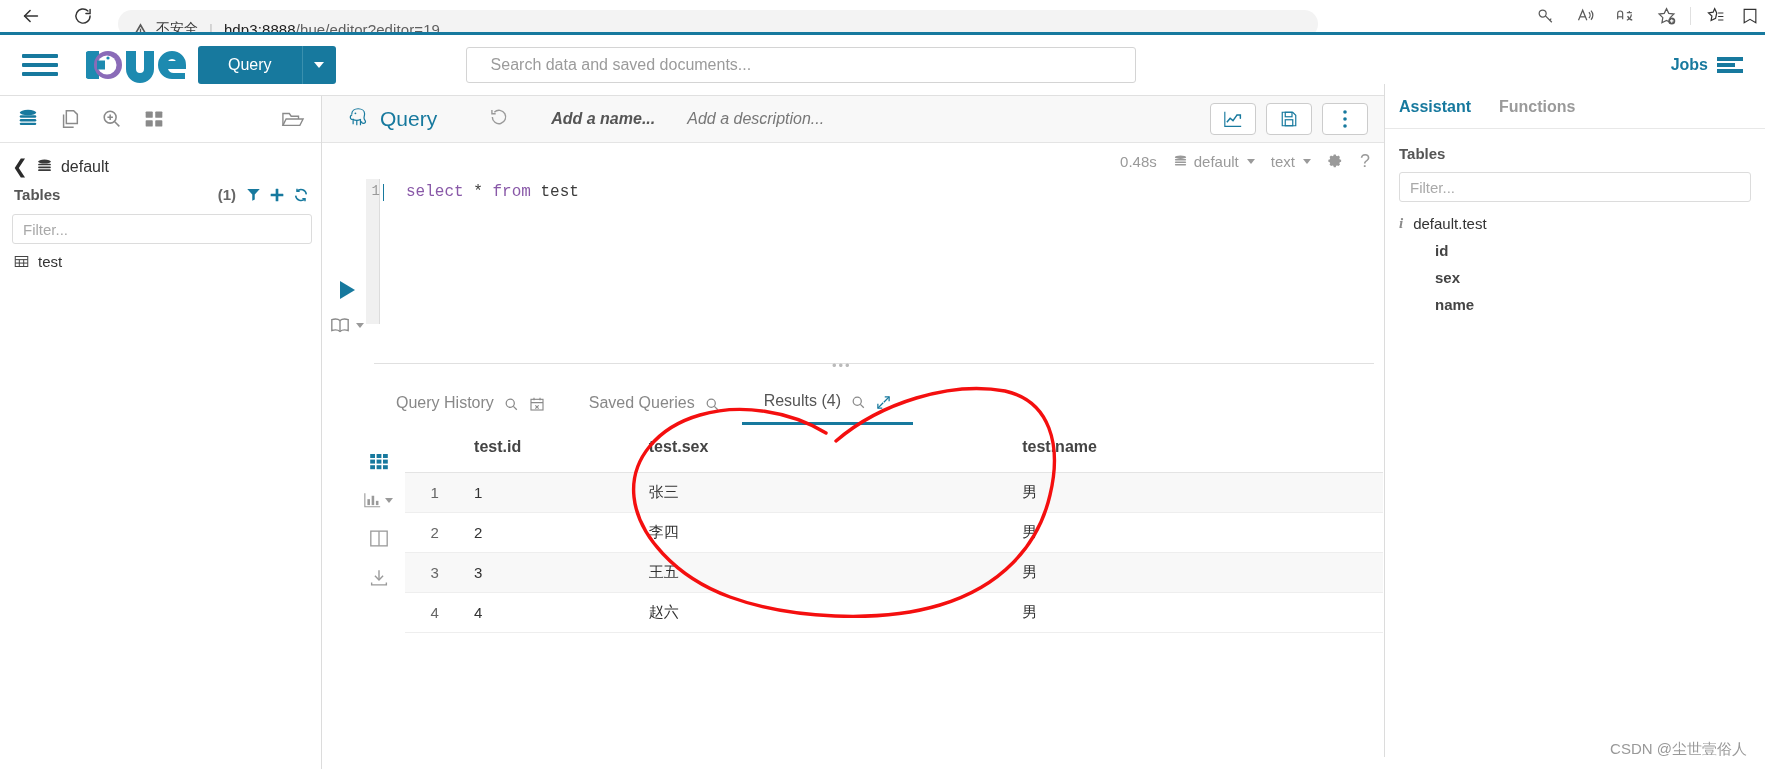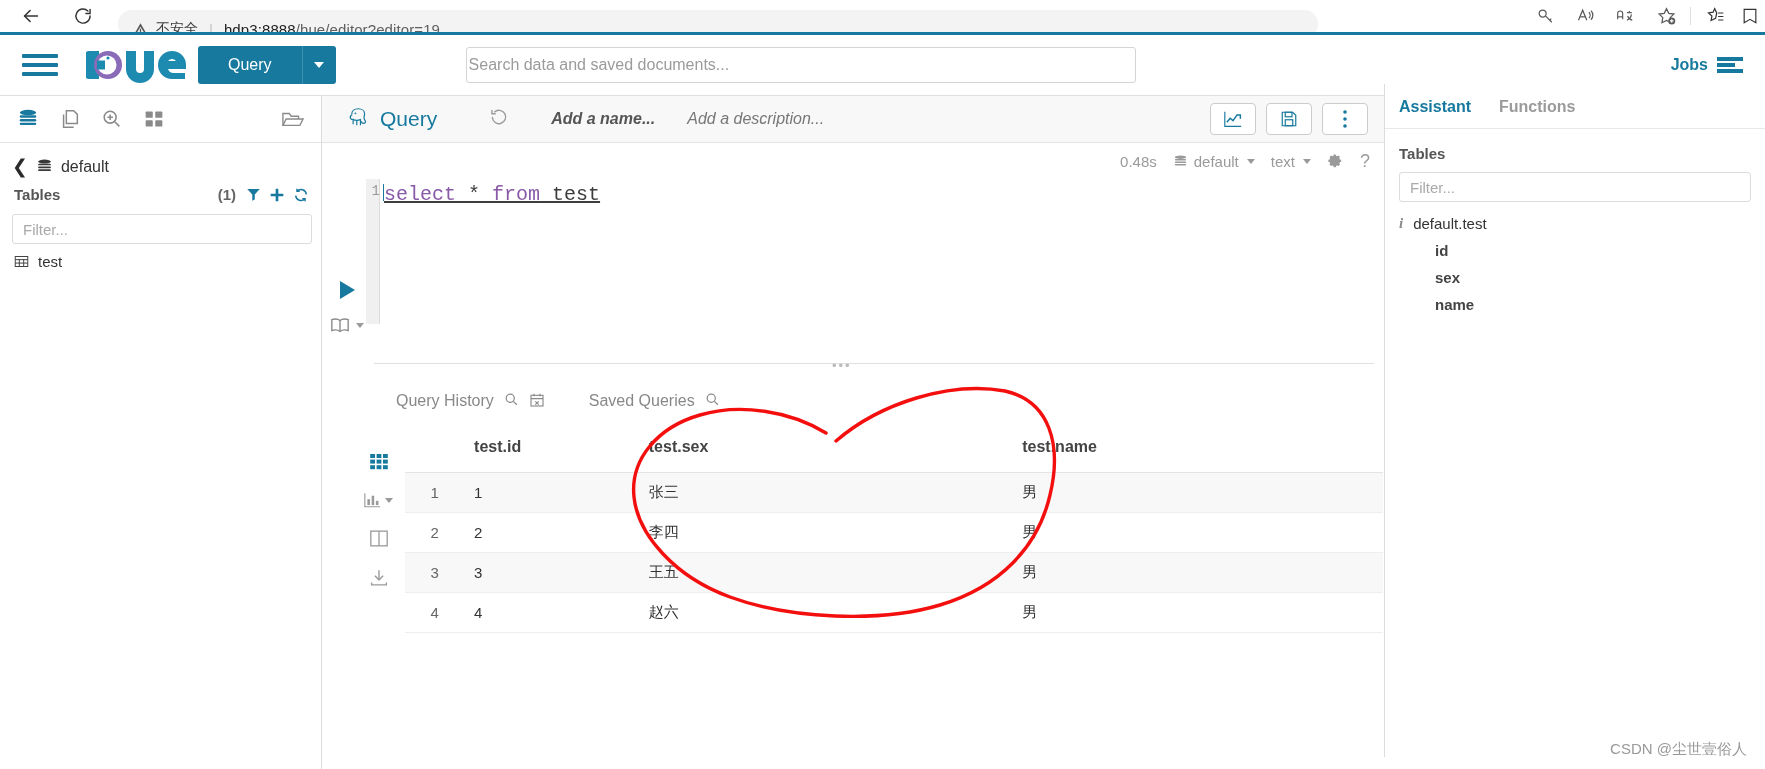--- a/index.html
+++ b/index.html
@@ -57,21 +57,21 @@
   }
   .query-caret {
     background: #17799e; width: 34px; border-radius: 0 3px 3px 0; cursor: pointer;
     display: flex; align-items: center; justify-content: center;
     border-left: 1px solid #3a90ae;
   }
   .caret-down { width:0;height:0;border-left:5px solid transparent;border-right:5px solid transparent;
     border-top:6px solid #fff; }
   .global-search {
     margin-left: 130px; width: 670px; height: 36px; border: 1px solid #d4d4d4;
-    border-radius: 3px; padding: 0 2px; font-size: 16px; color: #555;
+    border-radius: 3px; padding: 0 24px; font-size: 16px; color: #555;
     font-family: "Liberation Sans", sans-serif; outline: none;
   }
   .global-search::placeholder { color: #9b9b9b; }
   .jobs-link {
     position: absolute; right: 22px; display: flex; align-items: center; gap: 9px;
     color: #17799e; font-size: 16px; font-weight: bold; cursor: pointer;
   }
   .jobs-icon { display: flex; flex-direction: column; gap: 2px; }
   .jobs-icon i { display:block; height:4px; background:#17799e; }
 
@@ -132,38 +132,38 @@
     border-top:5px solid #9a9a9a; margin-left: 2px; }
 
   .code-wrap { position: relative; height: 160px; padding-left: 44px; }
   .gutter {
     position: absolute; left: 44px; top: 0; width: 14px; height: 145px; background: #f0f0f0;
     border-right: 1px solid #dcdcdc;
   }
   .lineno { position: absolute; left: 44px; top: 4px; width: 14px; text-align: right;
     font-family: "Liberation Mono", monospace; font-size: 14px; color: #999; }
   .code-text {
-    position: absolute; left: 62px; top: 4px;
-    font-family: "Liberation Mono", monospace; font-size: 20px; color: #3d3d3d; white-space: pre; text-decoration: underline;
+    position: absolute; left: 84px; top: 4px;
+    font-family: "Liberation Mono", monospace; font-size: 16px; color: #3d3d3d; white-space: pre;
   }
   .kw { color: #8959a8; }
   .cursor-bar { position:absolute; left: 61px; top: 5px; width: 1px; height: 17px; background: #17799e; }
 
   .run-col { position: absolute; left: 8px; top: 185px; display: flex; flex-direction: column; gap: 18px;
     align-items: center; }
   .run-tri { width: 0; height: 0; border-top: 9px solid transparent; border-bottom: 9px solid transparent;
     border-left: 15px solid #17799e; cursor: pointer; }
   .book-row { display: flex; align-items: center; gap: 4px; color: #8a8a8a; cursor: pointer; }
 
   .splitter { position: absolute; left: 52px; top: 267px; width: 1000px; height: 1px; background: #e0e0e0; }
   .grip { position: absolute; left: 510px; top: 262px; color: #bbb; font-size: 13px; letter-spacing: 2px; }
 
   
   .res-tabs { position: absolute; left: 52px; top: 288px; display: flex; align-items: center; gap: 0; }
-  .res-tab { display: flex; align-items: flex-start; gap: 10px; padding: 8px 22px 12px 22px; font-size: 16px;
+  .res-tab { display: flex; align-items: flex-end; gap: 10px; padding: 8px 22px 12px 22px; font-size: 16px;
     color: #888; cursor: pointer; }
   .res-tab.active { color: #555; border-bottom: 3px solid #17799e; }
   .res-tab .tico { color: #8a8a8a; }
 
   .res-icons { position: absolute; left: 42px; top: 358px; display: flex; flex-direction: column;
     gap: 22px; align-items: center; color: #9a9a9a; }
   .res-icon { cursor: pointer; display:flex; align-items:center; gap:2px; }
   .res-icon.active { color: #17799e; }
 
   .res-table { position: absolute; left: 83px; top: 330px; width: 978px; border-collapse: collapse; }
@@ -530,20 +530,37 @@
     <div class="res-tab">
       <span>Saved Queries</span>
       <span class="tico">
         <svg width="15" height="15" viewBox="0 0 24 24" fill="none" stroke="#8a8a8a" stroke-width="2" style="display:block">
           <circle cx="10" cy="10" r="6.5"></circle>
             <path d="M15 15l5.5 5.5"></path>
         </svg>
       </span>
     </div>
 
+    <div class="res-tab active">
+      <span>Results (4)</span>
+      <span class="tico">
+        <svg width="15" height="15" viewBox="0 0 24 24" fill="none" stroke="#8a8a8a" stroke-width="2" style="display:block">
+          <circle cx="10" cy="10" r="6.5"></circle>
+            <path d="M15 15l5.5 5.5"></path>
+        </svg>
+      </span>
+      <span class="tico">
+        <svg width="15" height="15" viewBox="0 0 24 24" fill="none" stroke="#17799e" stroke-width="2" style="display:block">
+          <path d="M14 3h7v7"></path>
+            <path d="M21 3l-8.5 8.5"></path>
+            <path d="M10 21H3v-7"></path>
+            <path d="M3 21l8.5-8.5"></path>
+        </svg>
+      </span>
+    </div>
   </div>
 
   <div class="res-icons">
     <div class="res-icon active">
       <svg width="18" height="16" viewBox="0 0 22 20" fill="#17799e">
         <rect x="0" y="0" width="6" height="5"></rect>
           <rect x="8" y="0" width="6" height="5"></rect>
           <rect x="16" y="0" width="6" height="5"></rect>
         <rect x="0" y="7" width="6" height="5"></rect>
           <rect x="8" y="7" width="6" height="5"></rect>

